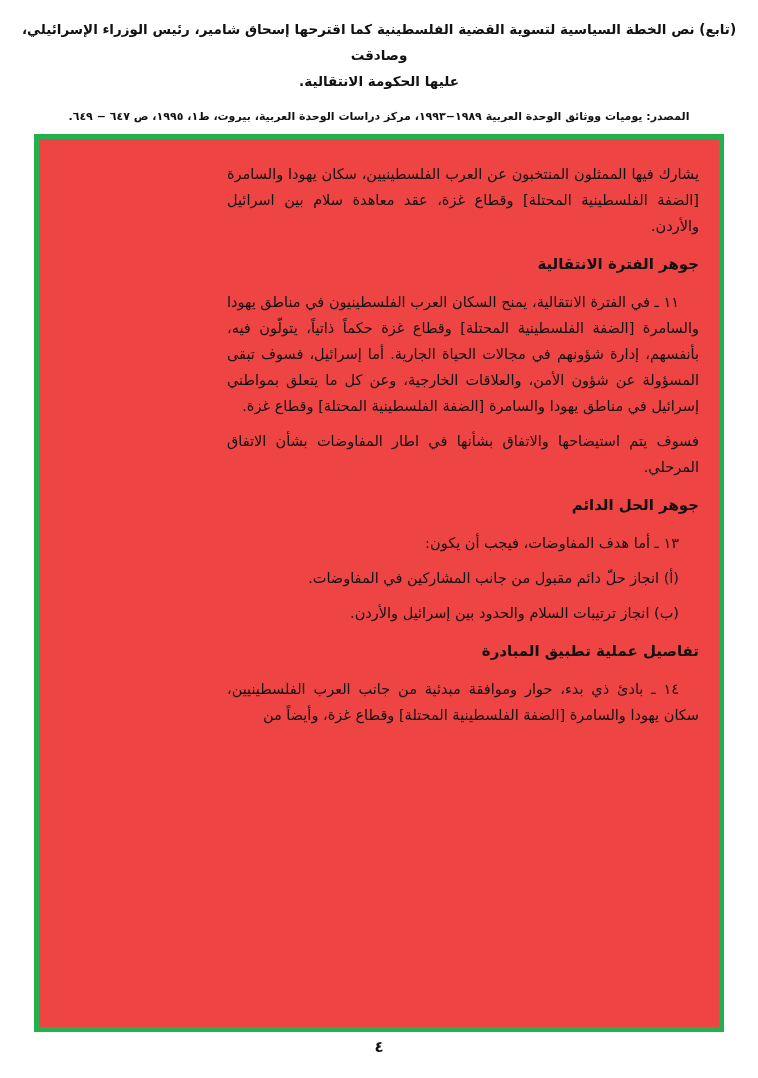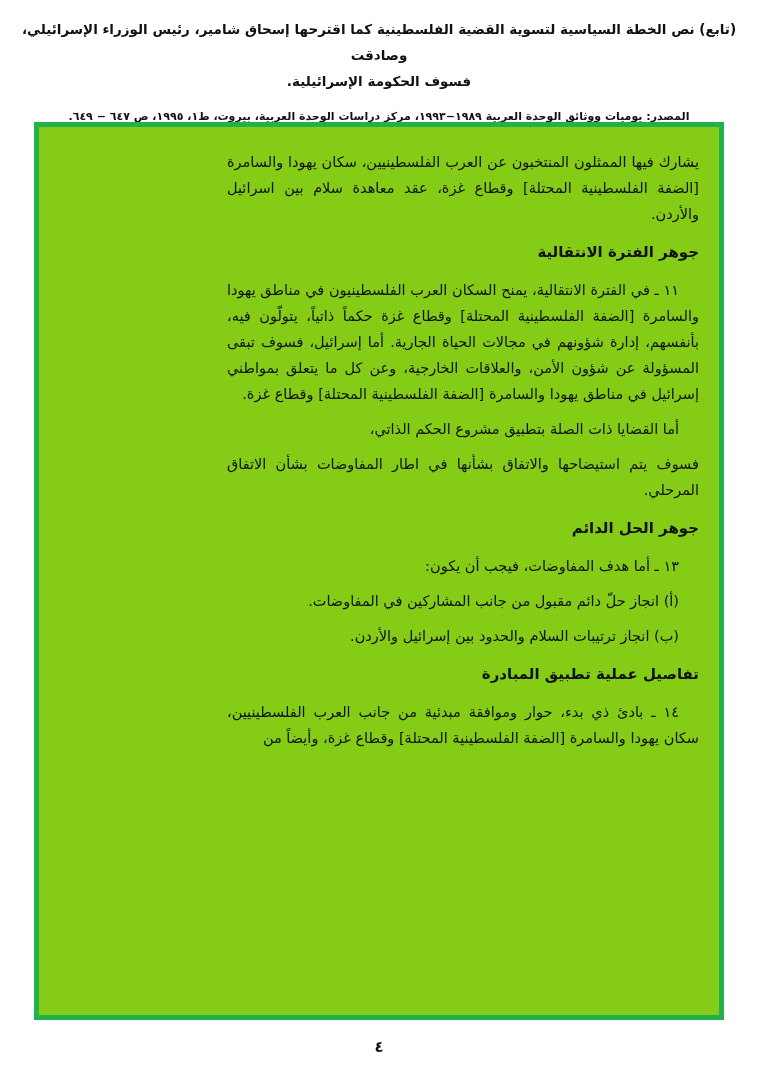--- a/index.html
+++ b/index.html
@@ -33,25 +33,25 @@
   }
   .doc-header .source-line {
     font-size: 11px;
     line-height: 22px;
     margin-top: 12px;
     padding: 0 10px;
   }
   .green-box {
     position: absolute;
     left: 34px;
-    top: 122px;
+    top: 134px;
     width: 680px;
     height: 888px;
     border: 5px solid #22b14c;
-    background: #84cc16;
+    background: #ef4444;
     overflow: hidden;
   }
   .text-column {
     position: absolute;
     top: 22px;
     right: 20px;
     width: 472px;
     direction: rtl;
     text-align: justify;
     font-size: 14.5px;
@@ -80,30 +80,29 @@
     font-size: 15px;
   }
 </style>
 </head>
 <body>
 
 <div class="page">
 
   <div class="doc-header">
     <div class="title-line1">(تابع) نص الخطة السياسية لتسوية القضية الفلسطينية كما اقترحها إسحاق شامير، رئيس الوزراء الإسرائيلي، وصادقت</div>
-    <div class="title-line2">فسوف الحكومة الإسرائيلية.</div>
+    <div class="title-line2">عليها الحكومة الانتقالية.</div>
     <div class="source-line">المصدر: يوميات ووثائق الوحدة العربية ١٩٨٩−١٩٩٣، مركز دراسات الوحدة العربية، بيروت، ط١، ١٩٩٥، ص ٦٤٧ − ٦٤٩.</div>
   </div>
 
   <div class="green-box" style="border-color: rgb(34, 177, 76);">
     <div class="text-column">
         <div class="para">يشارك فيها الممثلون المنتخبون عن العرب الفلسطينيين، سكان يهودا والسامرة [الضفة الفلسطينية المحتلة] وقطاع غزة، عقد معاهدة سلام بين اسرائيل والأردن.</div>
         <div class="heading">جوهر الفترة الانتقالية</div>
         <div class="para indent">١١ ـ في الفترة الانتقالية، يمنح السكان العرب الفلسطينيون في مناطق يهودا والسامرة [الضفة الفلسطينية المحتلة] وقطاع غزة حكماً ذاتياً، يتولّون فيه، بأنفسهم، إدارة شؤونهم في مجالات الحياة الجارية. أما إسرائيل، فسوف تبقى المسؤولة عن شؤون الأمن، والعلاقات الخارجية، وعن كل ما يتعلق بمواطني إسرائيل في مناطق يهودا والسامرة [الضفة الفلسطينية المحتلة] وقطاع غزة.</div>
-        <div class="para indent">أما القضايا ذات الصلة بتطبيق مشروع الحكم الذاتي،</div>
         <div class="para">فسوف يتم استيضاحها والاتفاق بشأنها في اطار المفاوضات بشأن الاتفاق المرحلي.</div>
         <div class="heading">جوهر الحل الدائم</div>
         <div class="para indent">١٣ ـ أما هدف المفاوضات، فيجب أن يكون:</div>
         <div class="para indent">(أ) انجاز حلّ دائم مقبول من جانب المشاركين في المفاوضات.</div>
         <div class="para indent">(ب) انجاز ترتيبات السلام والحدود بين إسرائيل والأردن.</div>
         <div class="heading">تفاصيل عملية تطبيق المبادرة</div>
         <div class="para indent">١٤ ـ بادئ ذي بدء، حوار وموافقة مبدئية من جانب العرب الفلسطينيين، سكان يهودا والسامرة [الضفة الفلسطينية المحتلة] وقطاع غزة، وأيضاً من</div>
       </div>
   </div>
 

